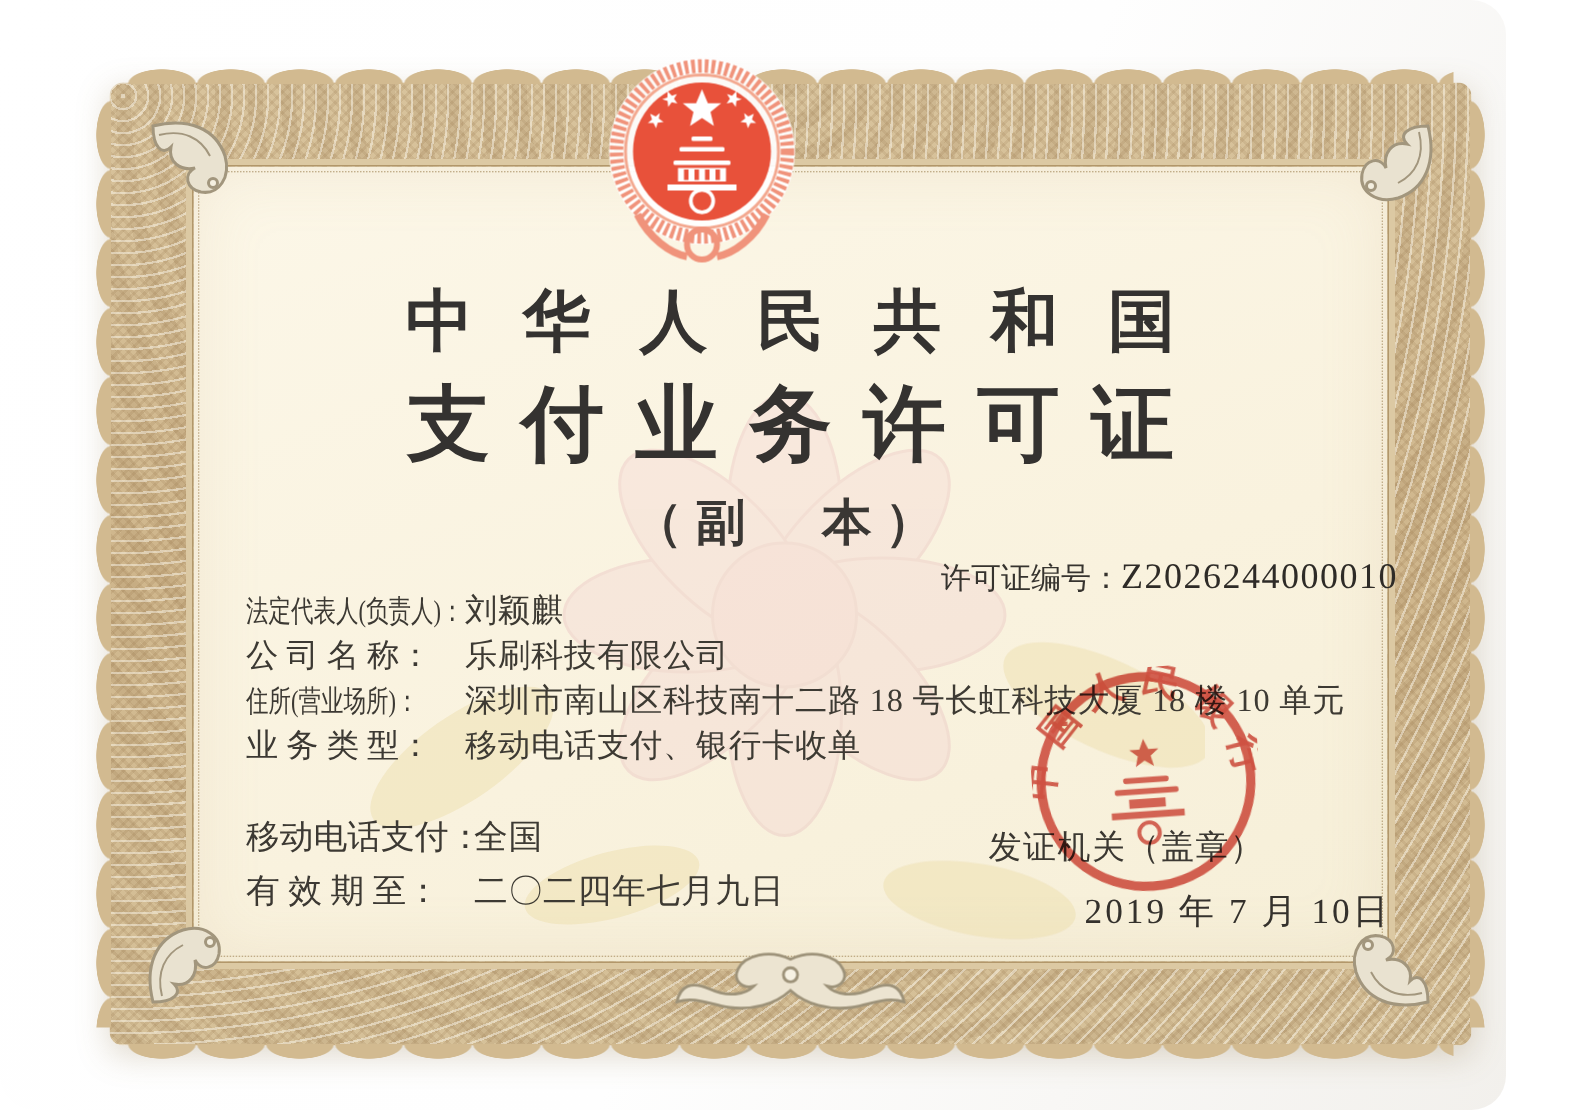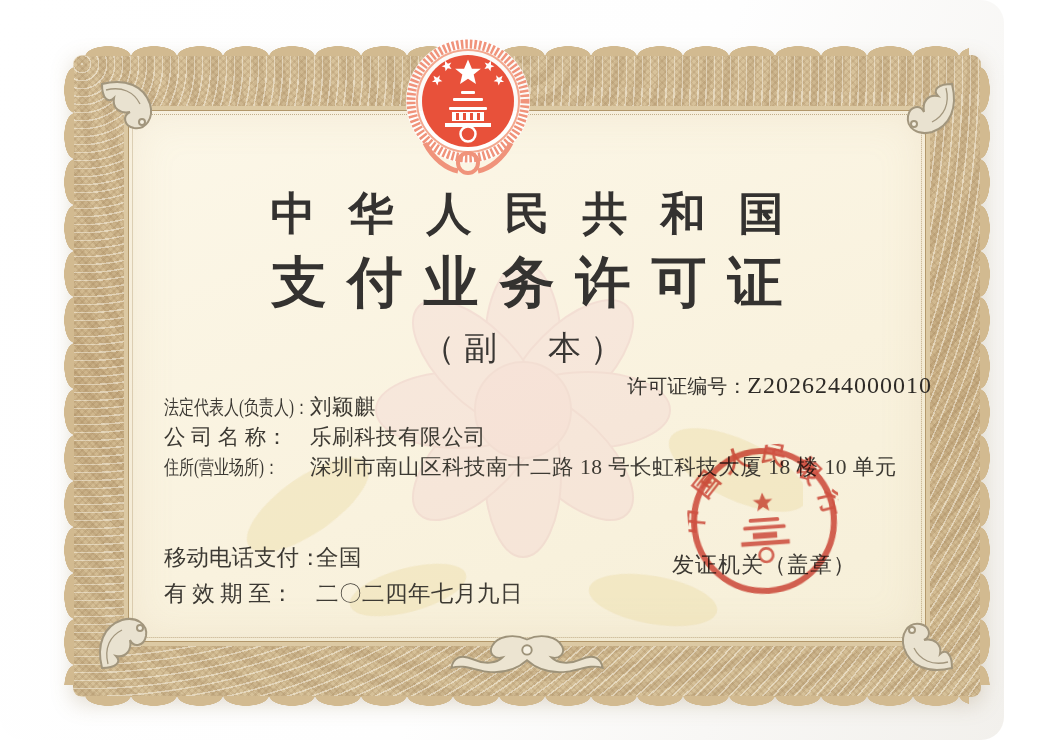--- a/index.html
+++ b/index.html
@@ -58,37 +58,37 @@
 
   
   .content{position:absolute;inset:55px;z-index:3;color:#3c3933;}
   .title1{position:absolute;left:0;right:0;top:74px;text-align:center;
     font-family:"Liberation Serif","DejaVu Serif",serif;font-weight:bold;
     font-size:45px;letter-spacing:33px;text-indent:33px;color:#343230;white-space:nowrap;}
   .title2{position:absolute;left:0;right:0;top:136px;text-align:center;
     font-family:"Liberation Sans","DejaVu Sans",sans-serif;font-weight:bold;
     font-size:55px;letter-spacing:21px;text-indent:21px;color:#343230;white-space:nowrap;}
   .copy{position:absolute;left:0;right:0;top:216px;text-align:center;
-    font-size:33px;font-weight:normal;letter-spacing:9px;color:#3a3734;white-space:pre;}
+    font-size:33px;font-weight:bold;letter-spacing:9px;color:#3a3734;white-space:pre;}
   .license{position:absolute;right:-6px;top:226px;white-space:nowrap;margin-top:36px;}
   .license .lab{font-size:20px;color:#36332e;}
   .license .num{font-size:24px;letter-spacing:1px;color:#2e2b27;}
 
   .fields{position:absolute;left:36px;top:282px;}
   .frow{height:30px;line-height:30px;white-space:nowrap;font-size:21.5px;}
   .flabel{display:inline-block;width:146px;vertical-align:top;overflow:visible;}
   .flabel-in{display:inline-block;white-space:pre;transform-origin:0 55%;}
   .compact .flabel-in{font-size:20px;transform:scaleX(.75);}
   .fvalue{color:#3d3a33;letter-spacing:.5px;}
 
   .footer-left{position:absolute;left:36px;top:430px;}
   .footer-left .frow{height:36px;line-height:36px;font-size:22.5px;}
   .footer-left .flabel{width:152px;}
 
-  .issue{position:absolute;left:544px;top:440px;white-space:nowrap;}
+  .issue{position:absolute;left:531px;top:440px;white-space:nowrap;}
   .issue .issuer{font-size:22px;letter-spacing:1px;color:#3b3832;}
   .issue .date{margin-top:11px;padding-left:64px;font-size:23.5px;letter-spacing:2px;color:#34312c;white-space:pre;}
 
   .seal{position:absolute;left:615px;top:390px;width:152px;height:152px;z-index:5;
     mix-blend-mode:multiply;opacity:.92;transform:rotate(-4deg);}
 </style>
 </head>
 <body>
 
 <div class="photo">
@@ -201,33 +201,37 @@
       <div class="fields">
         <div class="frow compact">
           <span class="flabel"><span class="flabel-in">法定代表人(负责人)：</span></span><span class="fvalue">刘颖麒</span>
         </div>
         <div class="frow">
           <span class="flabel"><span class="flabel-in">公 司 名 称：</span></span><span class="fvalue">乐刷科技有限公司</span>
         </div>
         <div class="frow compact">
           <span class="flabel"><span class="flabel-in">住所(营业场所)：</span></span><span class="fvalue">深圳市南山区科技南十二路 18 号长虹科技大厦 18 楼 10 单元</span>
         </div>
+        <div class="frow">
+          <span class="flabel"><span class="flabel-in">业 务 类 型：</span></span><span class="fvalue">移动电话支付、银行卡收单</span>
+        </div>
       </div>
 
       <div class="footer-left">
         <div class="frow">
           <span class="flabel"><span class="flabel-in">移动电话支付：</span></span><span class="fvalue">全国</span>
         </div>
         <div class="frow">
           <span class="flabel"><span class="flabel-in">有 效 期 至：</span></span><span class="fvalue">二〇二四年七月九日</span>
         </div>
       </div>
 
       <div class="issue">
         <div class="issuer">发证机关（盖章）</div>
+        <div class="date">2019 年 7 月 10日</div>
       </div>
     </div>
 
     <svg class="seal" viewBox="0 0 200 200">
       <defs>
         <path id="sealArc" d="M 24,132 A 81,81 0 1 1 176,132" fill="none"></path>
         <path id="star2" d="M0,-10 L2.9,-3.1 L9.5,-3.1 L4.2,1.2 L5.9,8.1 L0,4.2 L-5.9,8.1 L-4.2,1.2 L-9.5,-3.1 L-2.9,-3.1 Z"></path>
       </defs>
       <circle cx="100" cy="100" r="92" fill="none" stroke="#d0453a" stroke-width="8" opacity=".9"></circle>
       <text font-size="33" font-weight="bold" fill="#d0453a" letter-spacing="12" opacity=".9" font-family="Liberation Serif, DejaVu Serif, serif">

